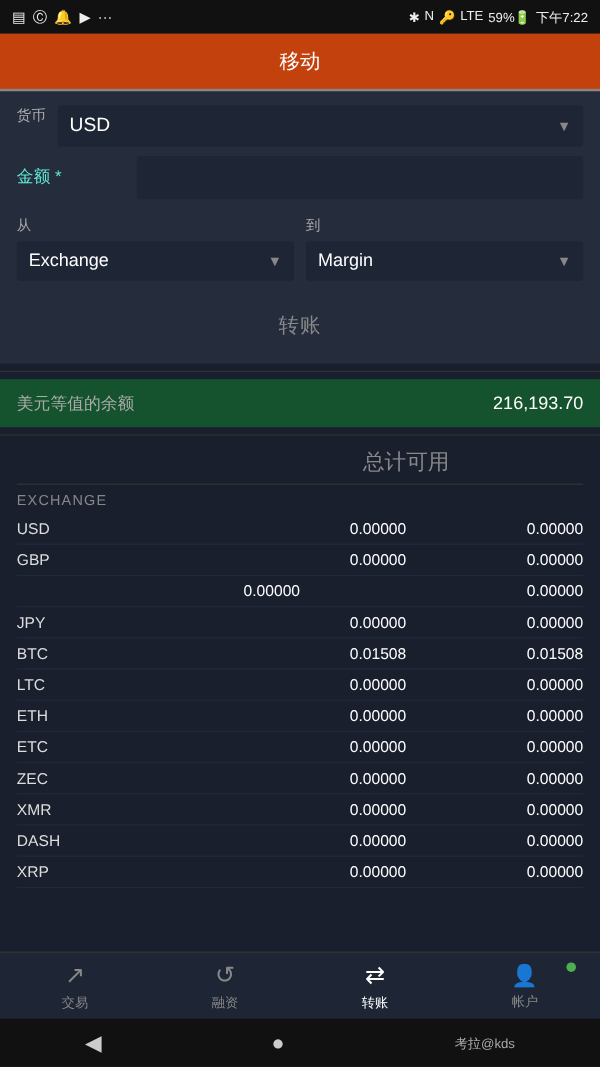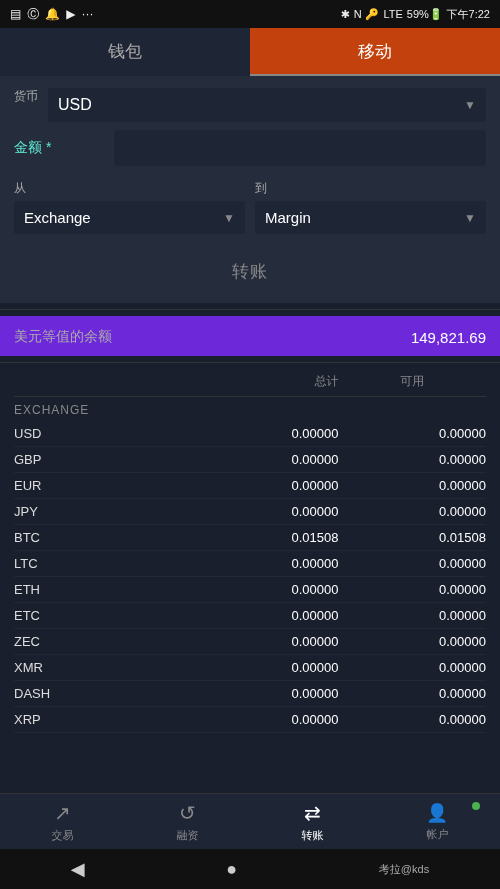--- a/index.html
+++ b/index.html
@@ -135,49 +135,49 @@
     .divider {
       height: 1px;
       background: #333;
       margin: 6px 0;
     }
 
     
     .balance-row {
       display: flex;
       justify-content: space-between;
-      align-items: center;
+      align-items: flex-start;
       padding: 12px 14px 10px;
-      background: #6d28d9;
+      background: #14532d;
     }
     .balance-label {
       font-size: 14px;
       color: #aaa;
     }
     .balance-value {
       font-size: 15px;
       color: #fff;
     }
 
     
     .table-area {
       padding: 0 14px;
       background: #1a1f2e;
     }
     .table-header {
       display: flex;
       justify-content: space-between;
       padding: 4px 0 6px;
       border-bottom: 1px solid #333;
-      font-size: 12px;
+      font-size: 18px;
       color: #888;
     }
     .col-name { flex: 1.2; }
     .col-total { flex: 1; text-align: right; }
-    .col-avail { flex: 1; text-align: center; }
+    .col-avail { flex: 1; text-align: left; }
 
     .table-section-label {
       font-size: 12px;
       color: #888;
       padding: 6px 0 4px;
       letter-spacing: 1px;
     }
 
     .table-row {
       display: flex;
@@ -250,23 +250,20 @@
     <span>✱</span>
     <span>N</span>
     <span>🔑</span>
     <span>LTE</span>
     <span>59%🔋</span>
     <span>下午7:22</span>
   </div>
 </div>
 
 <div class="tab-bar">
-  <div class="tab-item">
-    <span>钱包</span>
-  </div>
   <div class="tab-item active">
     <span>移动</span>
   </div>
 </div>
 
 <div class="form-area">
 
   <div class="currency-row">
     <span style="font-size:12px;color:#aaa;margin-right:10px;">货币</span>
     <div class="currency-select" style="width:220px;">
@@ -299,21 +296,21 @@
 
   <div class="transfer-btn-wrap">
     <button class="transfer-btn">转账</button>
   </div>
 </div>
 
 <div class="divider"></div>
 
 <div class="balance-row">
   <span class="balance-label">美元等值的余额</span>
-  <span class="balance-value">149,821.69</span>
+  <span class="balance-value">216,193.70</span>
 </div>
 
 <div class="divider"></div>
 
 <div class="table-area">
   <div class="table-header">
     <span class="col-name"></span>
     <span class="col-total">总计</span>
     <span class="col-avail">可用</span>
   </div>
@@ -325,21 +322,20 @@
       <span class="col-name-val">USD</span>
       <span class="col-total-val">0.00000</span>
       <span class="col-avail-val">0.00000</span>
     </div>
       <div class="table-row">
       <span class="col-name-val">GBP</span>
       <span class="col-total-val">0.00000</span>
       <span class="col-avail-val">0.00000</span>
     </div>
       <div class="table-row">
-      <span class="col-name-val">EUR</span>
       <span class="col-total-val">0.00000</span>
       <span class="col-avail-val">0.00000</span>
     </div>
       <div class="table-row">
       <span class="col-name-val">JPY</span>
       <span class="col-total-val">0.00000</span>
       <span class="col-avail-val">0.00000</span>
     </div>
       <div class="table-row">
       <span class="col-name-val">BTC</span>

